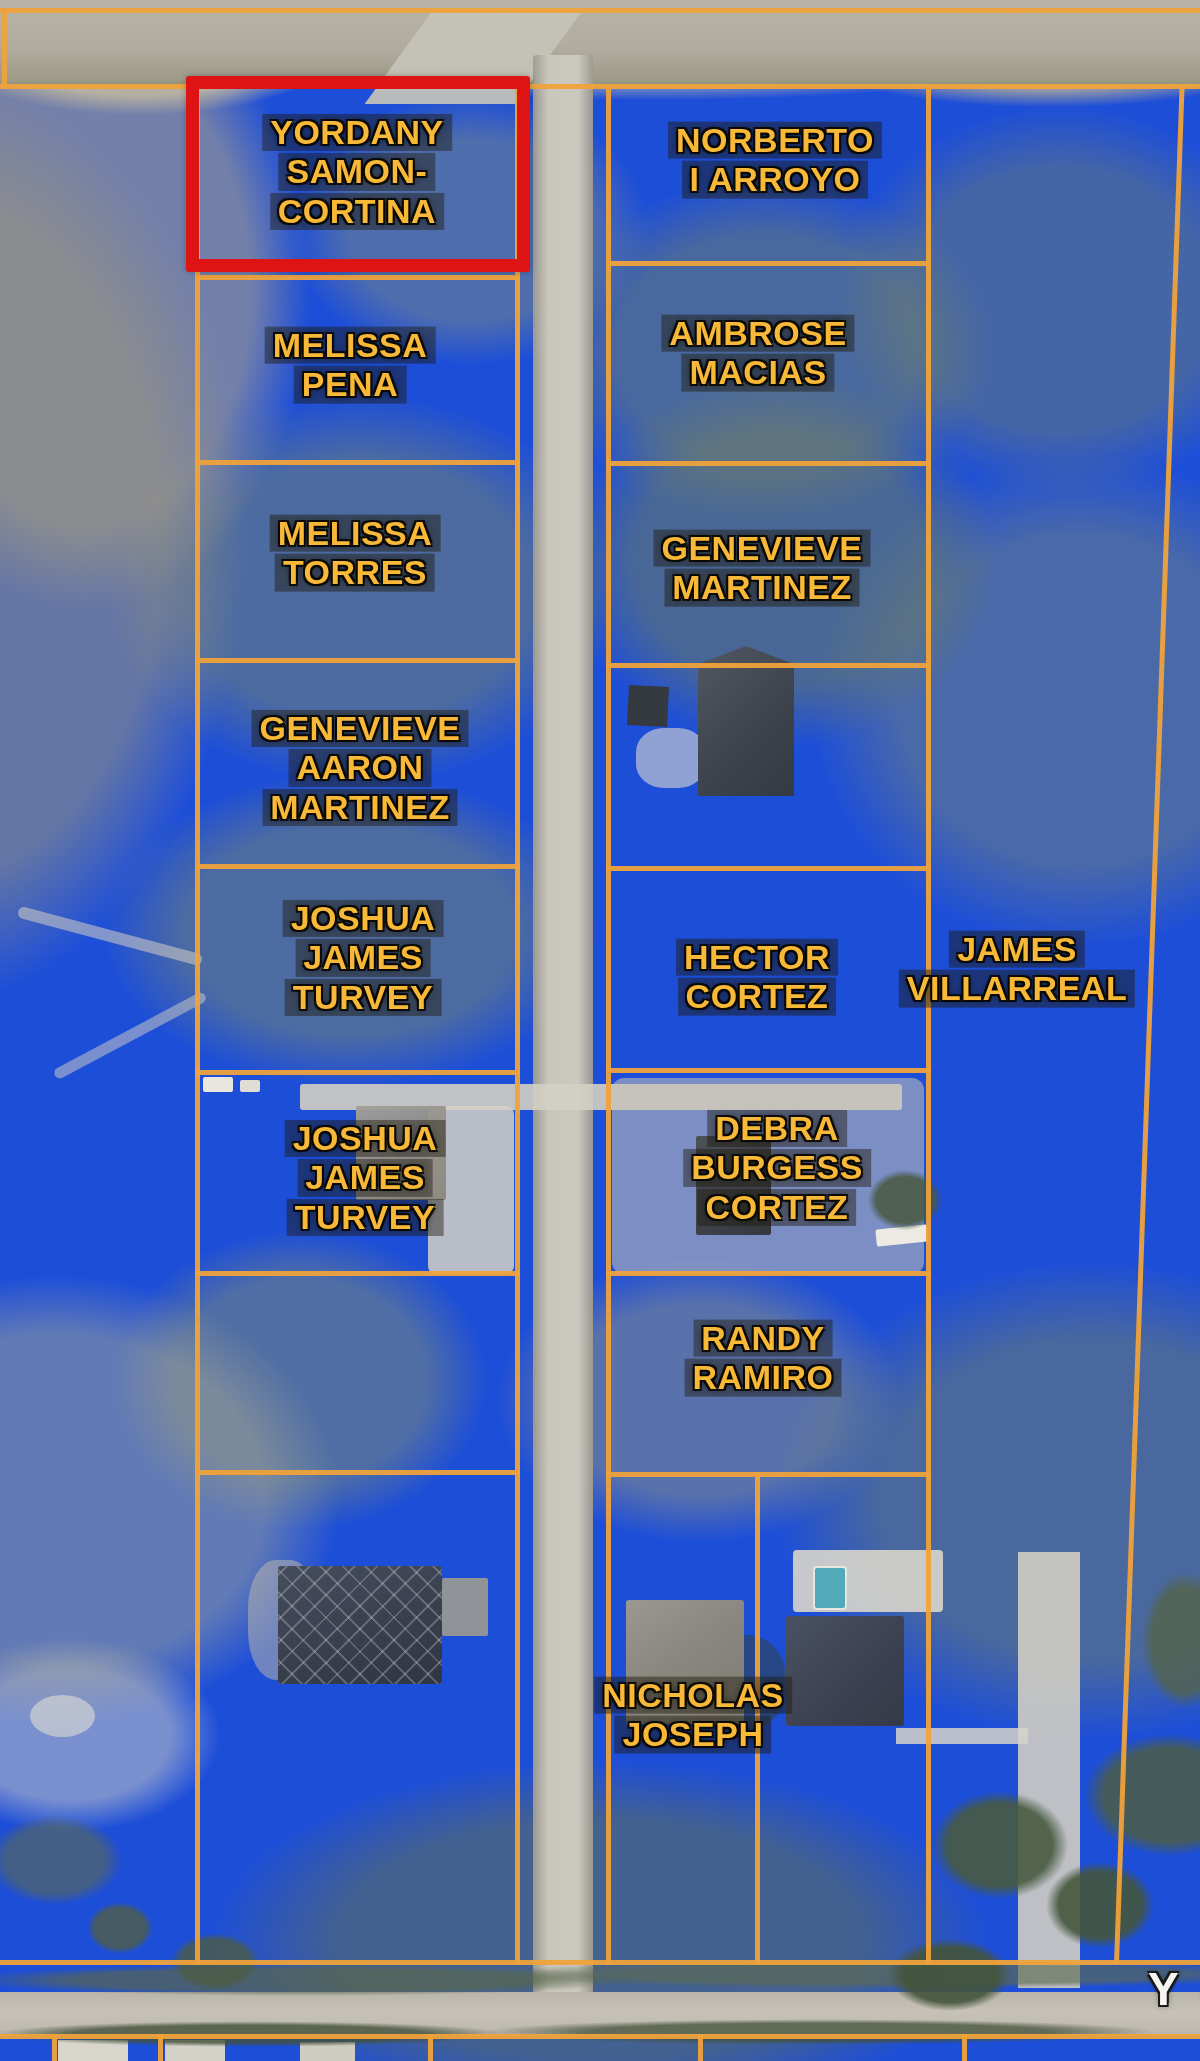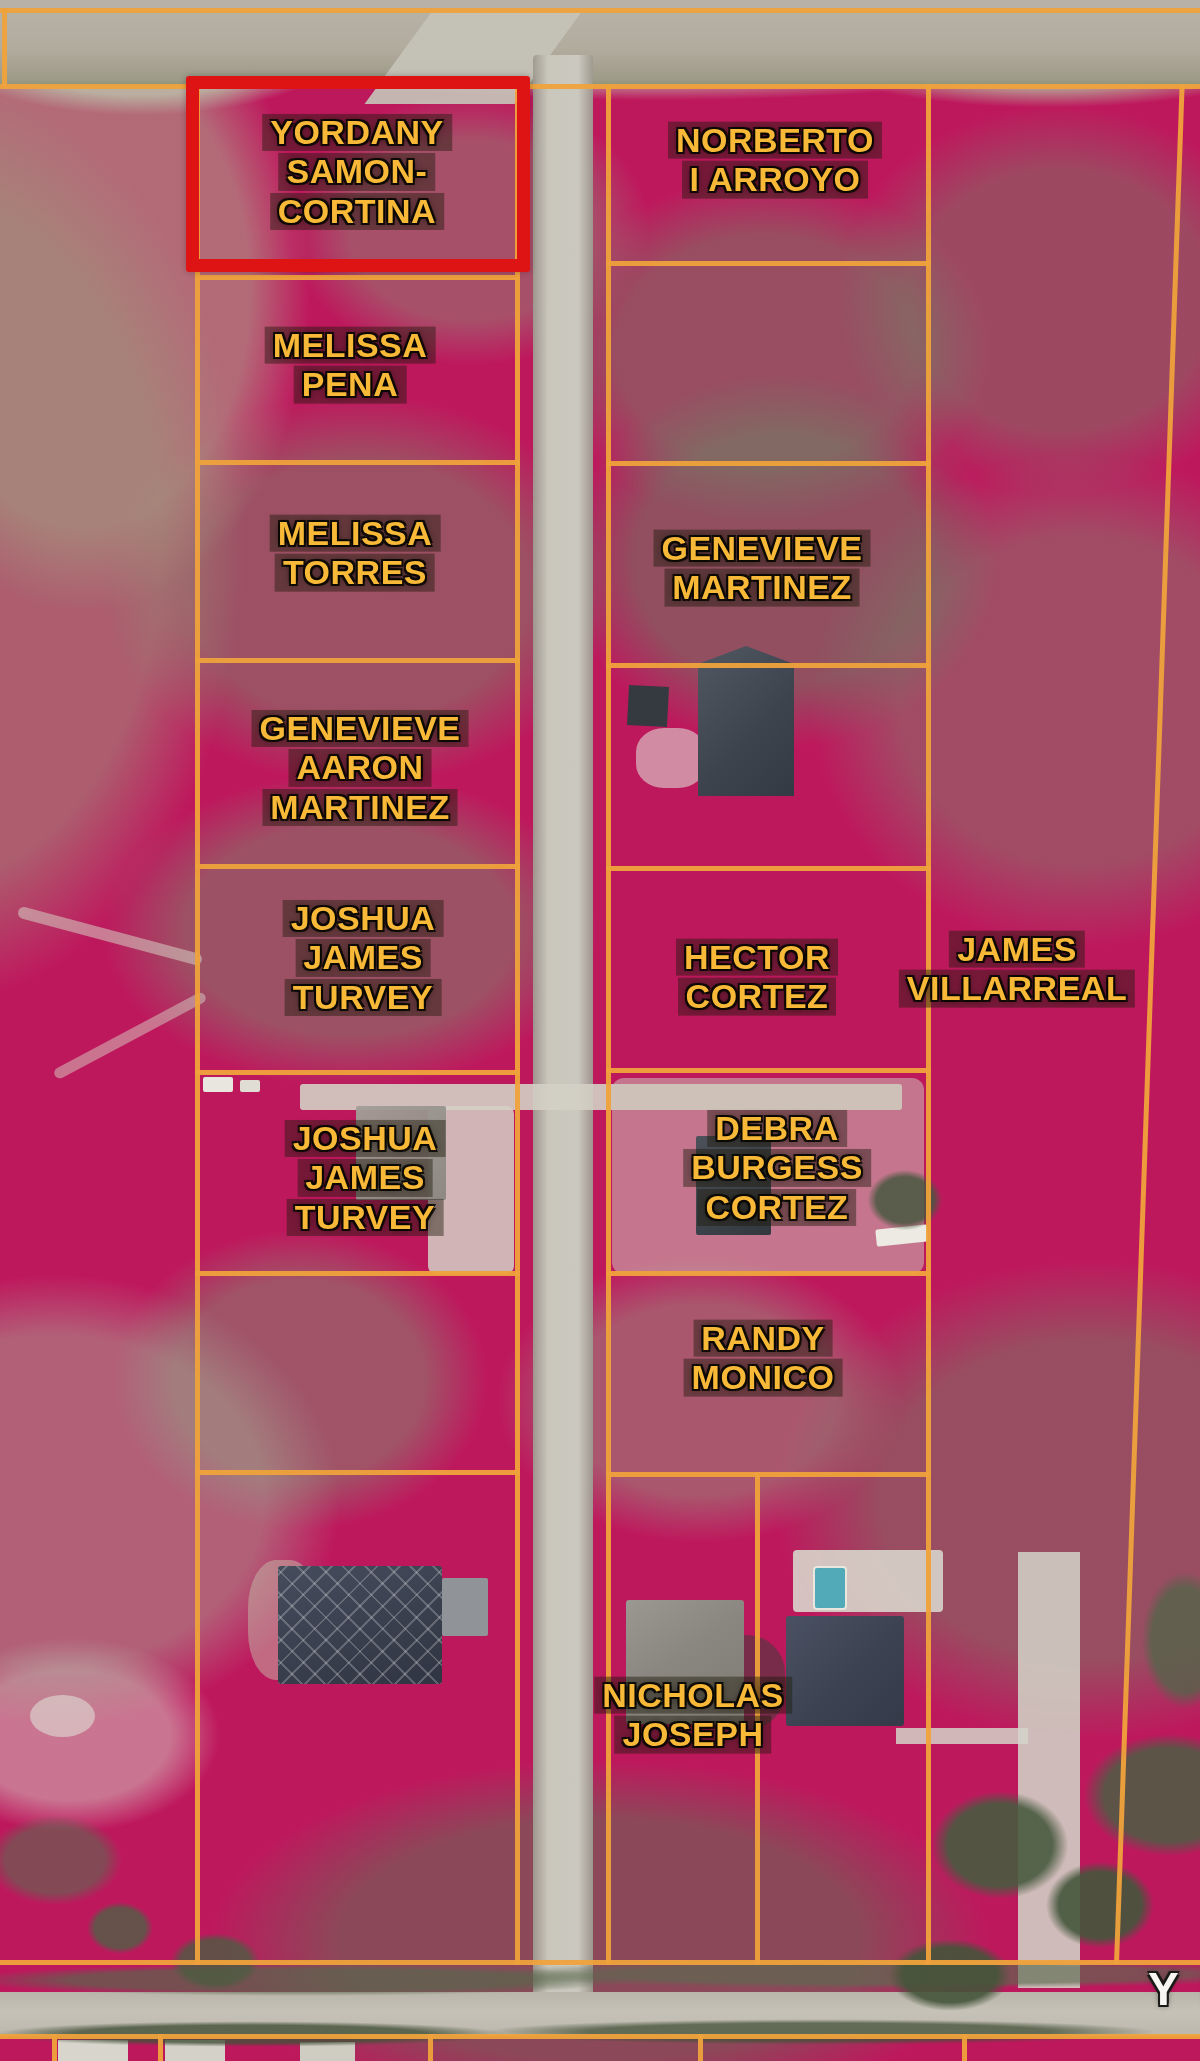--- a/index.html
+++ b/index.html
@@ -1,20 +1,20 @@
 <!DOCTYPE html>
 <html><head>
 <meta charset="utf-8">
 <style>
   html,body{margin:0;padding:0;background:#6f7663;}
   #scene{
     position:relative;width:1200px;height:2061px;overflow:hidden;
     font-family:"Liberation Sans",sans-serif;
     background:linear-gradient(180deg,#8e947e 0%,#8a9179 30%,#87907а 50%,#879078 100%);
-    background-color:#be185d;
+    background-color:#1d4ed8;
   }
   .abs{position:absolute;}
   
   .terrain{
     position:absolute;inset:0;z-index:1;
     background-image:
       radial-gradient(ellipse 280px 100px at 140px 40px, rgba(186,178,162,.95) 0 55%, transparent 75%),
       radial-gradient(ellipse 620px 90px at 55% 30px, rgba(189,184,171,.9) 0 55%, transparent 78%),
       radial-gradient(ellipse 330px 80px at 1050px 45px, rgba(181,172,152,.85) 0 55%, transparent 78%),
       radial-gradient(ellipse 420px 620px at -70px 540px, rgba(158,150,124,.55) 0 55%, transparent 75%),
@@ -231,36 +231,40 @@
     </div>
   <div class="plabel" style="left:365px;top:1178px">
       <span class="lbl-line">JOSHUA</span>
       <span class="lbl-line">JAMES</span>
       <span class="lbl-line">TURVEY</span>
     </div>
   <div class="plabel" style="left:775px;top:160px">
       <span class="lbl-line">NORBERTO</span>
       <span class="lbl-line">I ARROYO</span>
     </div>
+  <div class="plabel" style="left:758px;top:353px">
+      <span class="lbl-line">AMBROSE</span>
+      <span class="lbl-line">MACIAS</span>
+    </div>
   <div class="plabel" style="left:762px;top:568px">
       <span class="lbl-line">GENEVIEVE</span>
       <span class="lbl-line">MARTINEZ</span>
     </div>
   <div class="plabel" style="left:757px;top:977px">
       <span class="lbl-line">HECTOR</span>
       <span class="lbl-line">CORTEZ</span>
     </div>
   <div class="plabel" style="left:777px;top:1168px">
       <span class="lbl-line">DEBRA</span>
       <span class="lbl-line">BURGESS</span>
       <span class="lbl-line">CORTEZ</span>
     </div>
   <div class="plabel" style="left:763px;top:1358px">
       <span class="lbl-line">RANDY</span>
-      <span class="lbl-line">MONICO</span>
+      <span class="lbl-line">RAMIRO</span>
     </div>
   <div class="plabel" style="left:693px;top:1715px">
       <span class="lbl-line">NICHOLAS</span>
       <span class="lbl-line">JOSEPH</span>
     </div>
   <div class="plabel" style="left:1017px;top:969px">
       <span class="lbl-line">JAMES</span>
       <span class="lbl-line">VILLARREAL</span>
     </div>
 

